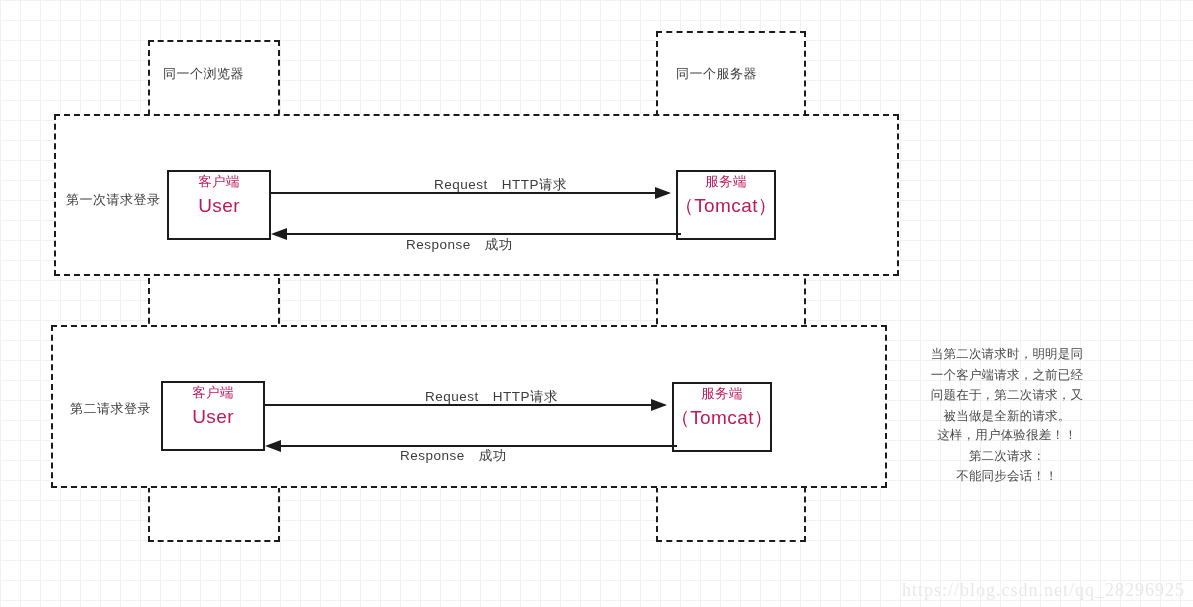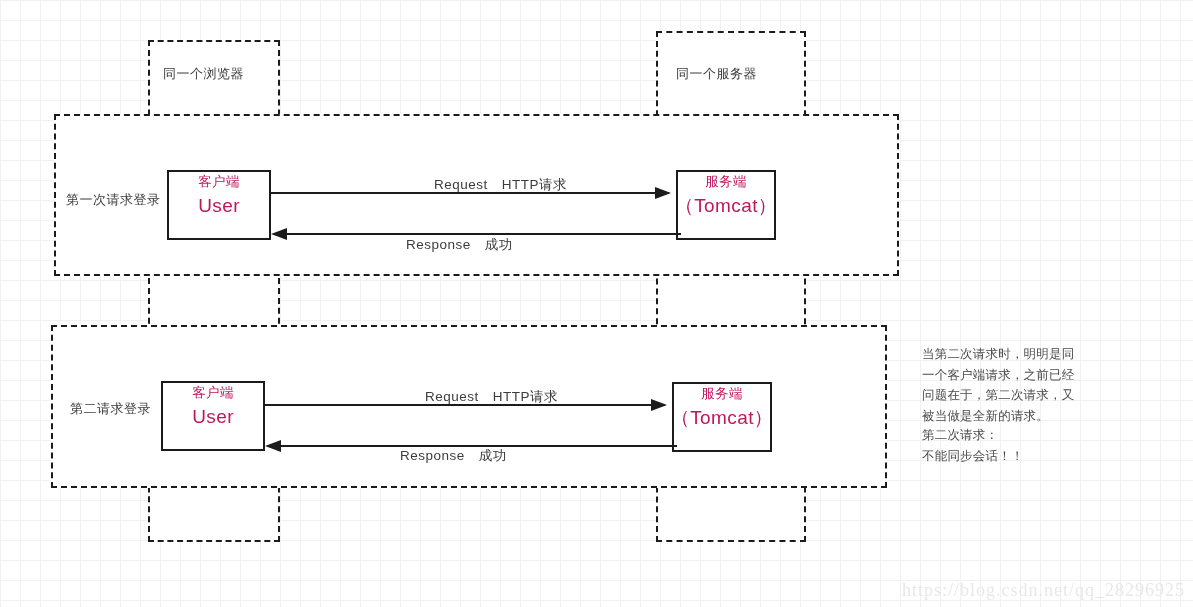--- a/index.html
+++ b/index.html
@@ -93,21 +93,21 @@
     white-space: nowrap;
     letter-spacing: .5px;
   }
   .arrow-label .gap { display: inline-block; width: 14px; }
 
   
   .annotation {
     position: absolute;
     font-size: 12.5px;
     color: #4a4a4a;
-    text-align: left;
+    text-align: center;
     line-height: 1.65;
     letter-spacing: .2px;
   }
 
   
   .watermark {
     position: absolute;
     right: 8px;
     bottom: 6px;
     font-family: "Liberation Serif", "DejaVu Serif", serif;
@@ -190,19 +190,20 @@
   </div>
 
   <div class="annotation" style="left:922px; top:344px; width:170px;">
     <div>当第二次请求时，明明是同</div>
     <div>一个客户端请求，之前已经</div>
     <div>问题在于，第二次请求，又</div>
     <div>被当做是全新的请求。</div>
   </div>
 
   <div class="annotation" style="left:922px; top:425px; width:170px;">
+    <div>这样，用户体验很差！！</div>
     <div>第二次请求：</div>
     <div>不能同步会话！！</div>
   </div>
 
   <div class="watermark">https://blog.csdn.net/qq_28296925</div>
 
 </div>
 
 </body></html>

